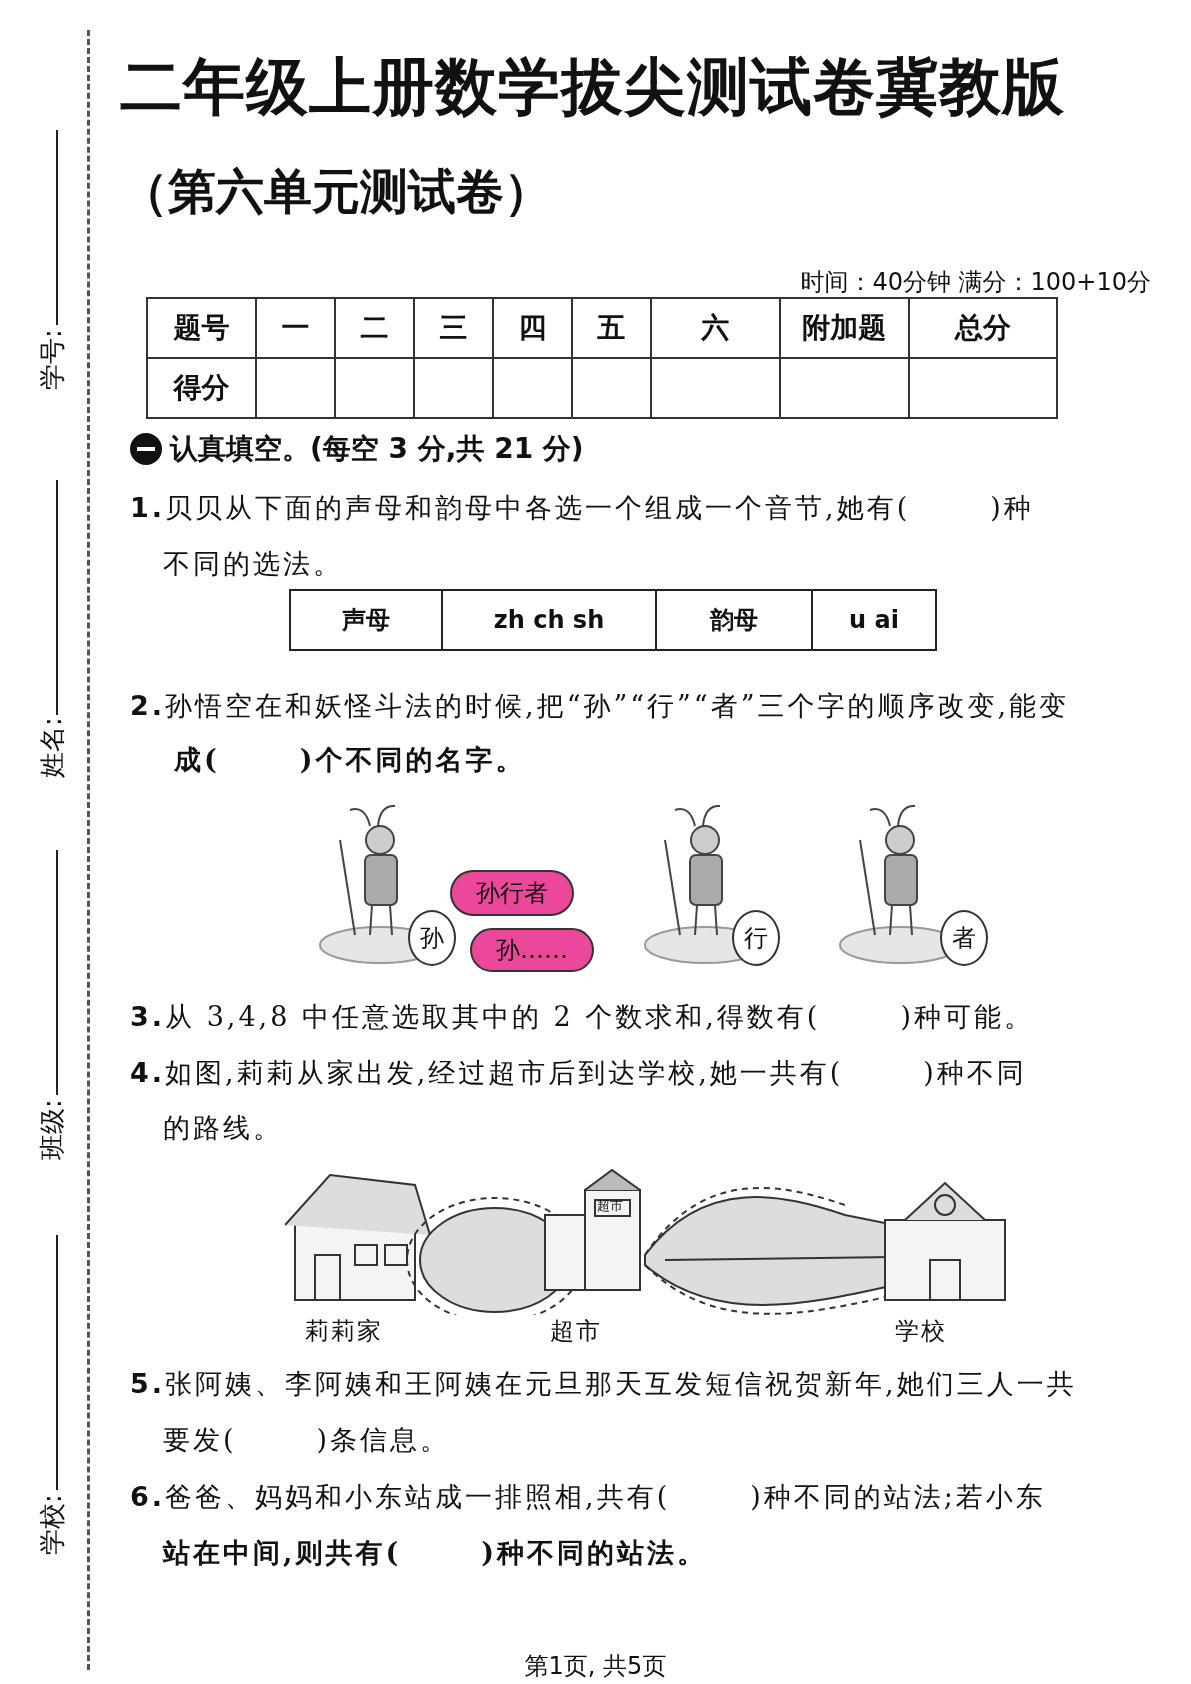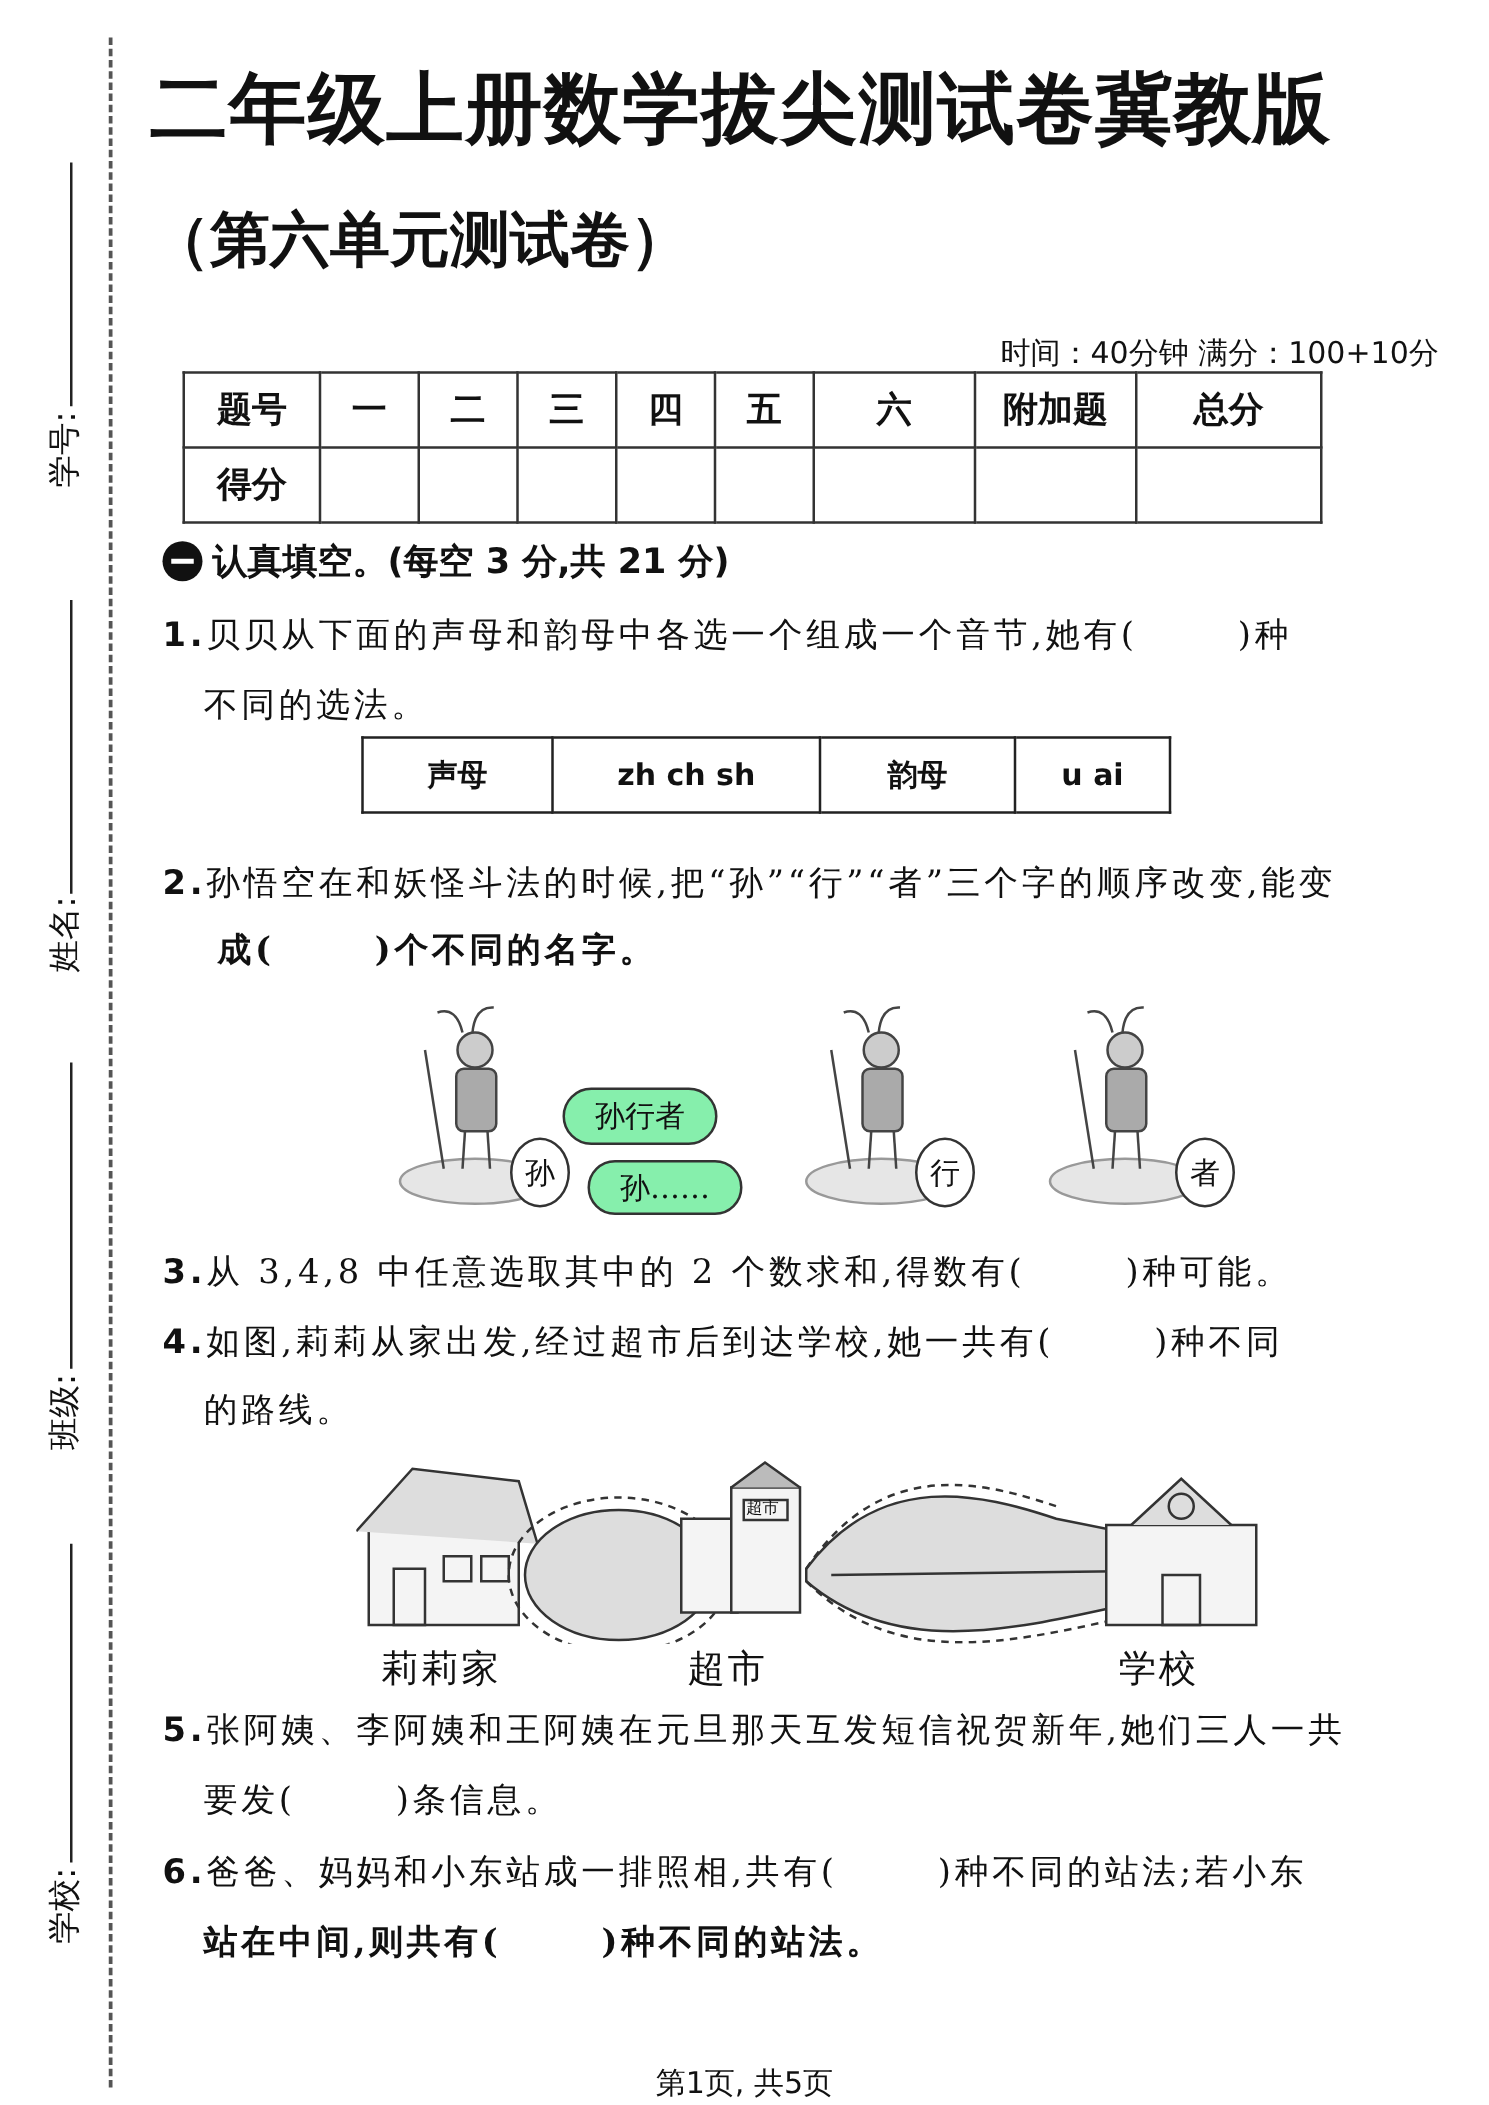--- a/index.html
+++ b/index.html
@@ -28,26 +28,26 @@
   .section-head { left: 130px; top: 430px; font-size: 28px; font-weight: bold; display: flex; align-items: center; }
   .section-badge { width: 32px; height: 32px; border-radius: 50%; background: #111; margin-right: 8px; position: relative; }
   .section-badge::after { content: ""; position: absolute; left: 7px; right: 7px; top: 14px; height: 4px; background: #fff; }
 
   .q { font-family: "DejaVu Serif", "Liberation Serif", serif; font-size: 27px; letter-spacing: 3px; white-space: nowrap; }
   .q .num { font-family: "DejaVu Sans", sans-serif; font-weight: bold; }
   .blank { display: inline-block; width: 80px; }
 
   table.pinyin { position: absolute; left: 289px; top: 589px; width: 648px; border-collapse: collapse; font-weight: bold; }
   table.pinyin td { border: 2px solid #222; height: 56px; text-align: center; font-size: 24px; }
-  .cloud-bubble { position: absolute; border: 2px solid #333; border-radius: 40px; background: #86efac;
+  .cloud-bubble { position: absolute; border: 2px solid #333; border-radius: 40px; background: #ec4899;
                   font-family: "DejaVu Serif", serif; font-size: 24px; text-align: center; }
   .char-circle { position: absolute; width: 44px; height: 52px; border: 2px solid #333; border-radius: 50%;
                  background:#fff; font-family: "DejaVu Serif", serif; font-size: 24px; text-align: center; line-height: 52px; }
 
-  .map-label { position: absolute; font-family: "DejaVu Serif", serif; font-size: 30px; letter-spacing: 2px; }
+  .map-label { position: absolute; font-family: "DejaVu Serif", serif; font-size: 24px; letter-spacing: 2px; }
   .footer { left: 0; width: 1191px; top: 1650px; text-align: center; font-size: 24px; }
 </style>
 </head>
 <body>
 
 <div class="dash-line"></div>
 
 <div class="bind-underline" style="top:130px;height:195px;"></div>
 <div class="bind-label" style="top:330px;">学号:</div>
 

